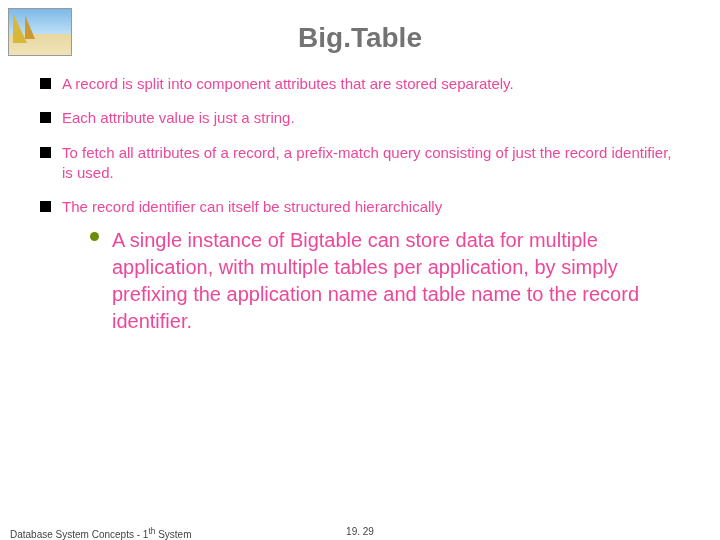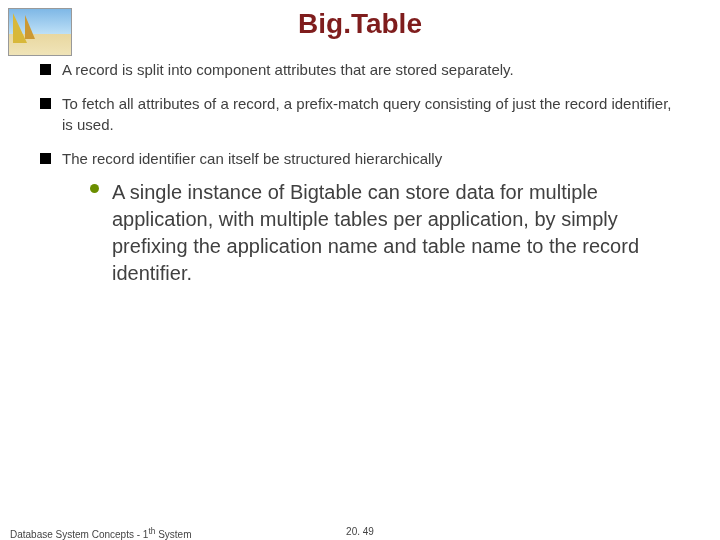--- a/index.html
+++ b/index.html
@@ -27,35 +27,35 @@
     overflow: hidden;
   }
   .logo .sky { position:absolute; top:0; left:0; right:0; height:55%; background: linear-gradient(#7fb8e6,#bde0f7); }
   .logo .sand{ position:absolute; bottom:0; left:0; right:0; height:45%; background: linear-gradient(#e8d7a0,#f0e4b8); }
   .logo .sail1{ position:absolute; left:4px; top:4px; width:0; height:0; border-left:0 solid transparent; border-right:14px solid transparent; border-bottom:30px solid #d8b83a; }
   .logo .sail2{ position:absolute; left:16px; top:6px; width:0; height:0; border-left:0 solid transparent; border-right:10px solid transparent; border-bottom:24px solid #c93; }
   .title {
     text-align: center;
     font-size: 28px;
     font-weight: bold;
-    color: #7f1d1d;
-    padding-top: 8px;
+    color: #737373;
+    padding-top: 22px;
     padding-bottom: 20px;
   }
   .content {
     padding: 0 34px 0 40px;
   }
   ul.main { list-style: none; }
   ul.main > li {
     position: relative;
     padding-left: 22px;
     margin-bottom: 14px;
     font-size: 15px;
     line-height: 1.35;
-    color: #404040;
+    color: #ec4899;
   }
   ul.main > li::before {
     content: "";
     position: absolute;
     left: 0;
     top: 4px;
     width: 11px;
     height: 11px;
     background: #000;
   }
@@ -98,30 +98,31 @@
       <div class="sand"></div>
     <div class="sail1"></div>
       <div class="sail2"></div>
   </div>
 
   <div class="title">Big.Table</div>
 
   <div class="content">
     <ul class="main">
       <li>A record is split into component attributes that are stored separately.</li>
+      <li>Each attribute value is just a string.</li>
       <li>To fetch all attributes of a record, a prefix-match query consisting of just the record identifier, is used.</li>
       <li>
         <span>The record identifier can itself be structured hierarchically</span>
         <ul class="sub">
           <li>A single instance of Bigtable can store data for multiple application, with multiple tables per application, by simply prefixing the application name and table name to the record identifier.</li>
         </ul>
       </li>
     </ul>
   </div>
 
   <div class="footer">
     <span class="left">
       <span>Database System Concepts - 1</span><sup>th</sup><span> System</span>
     </span>
-    <span class="center">20. 49</span>
+    <span class="center">19. 29</span>
   </div>
 
 </div>
 
 </body></html>

